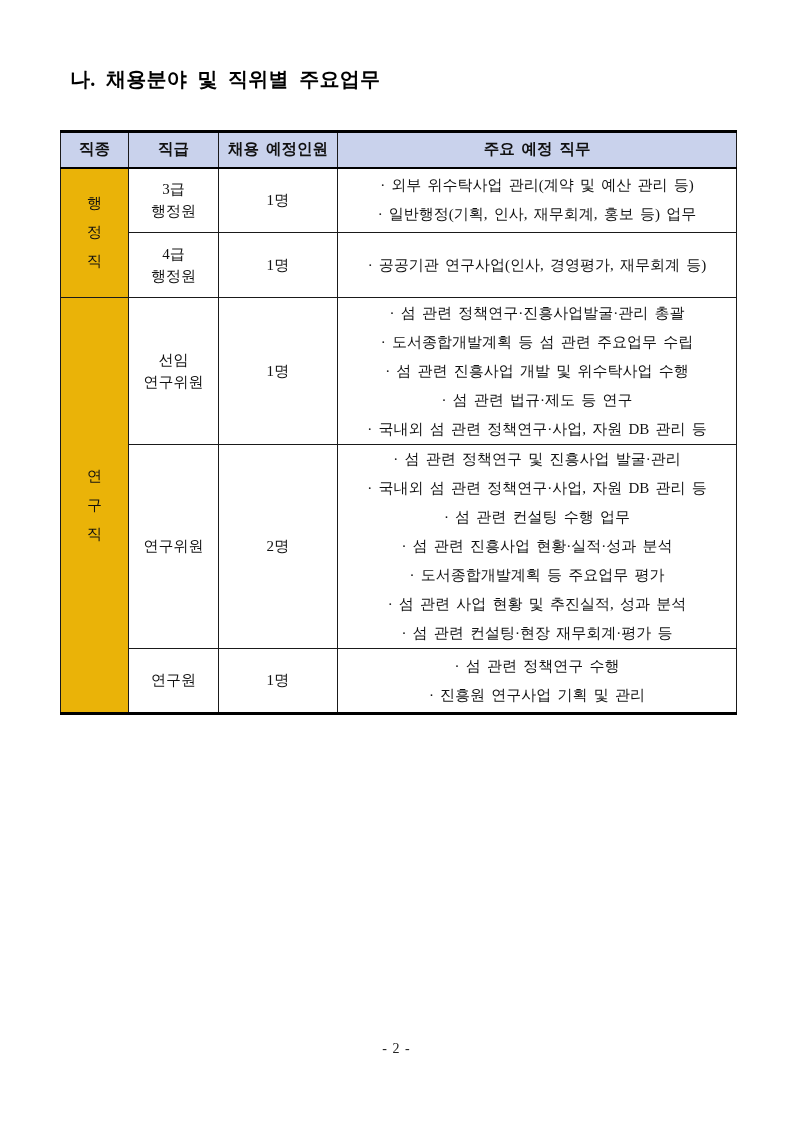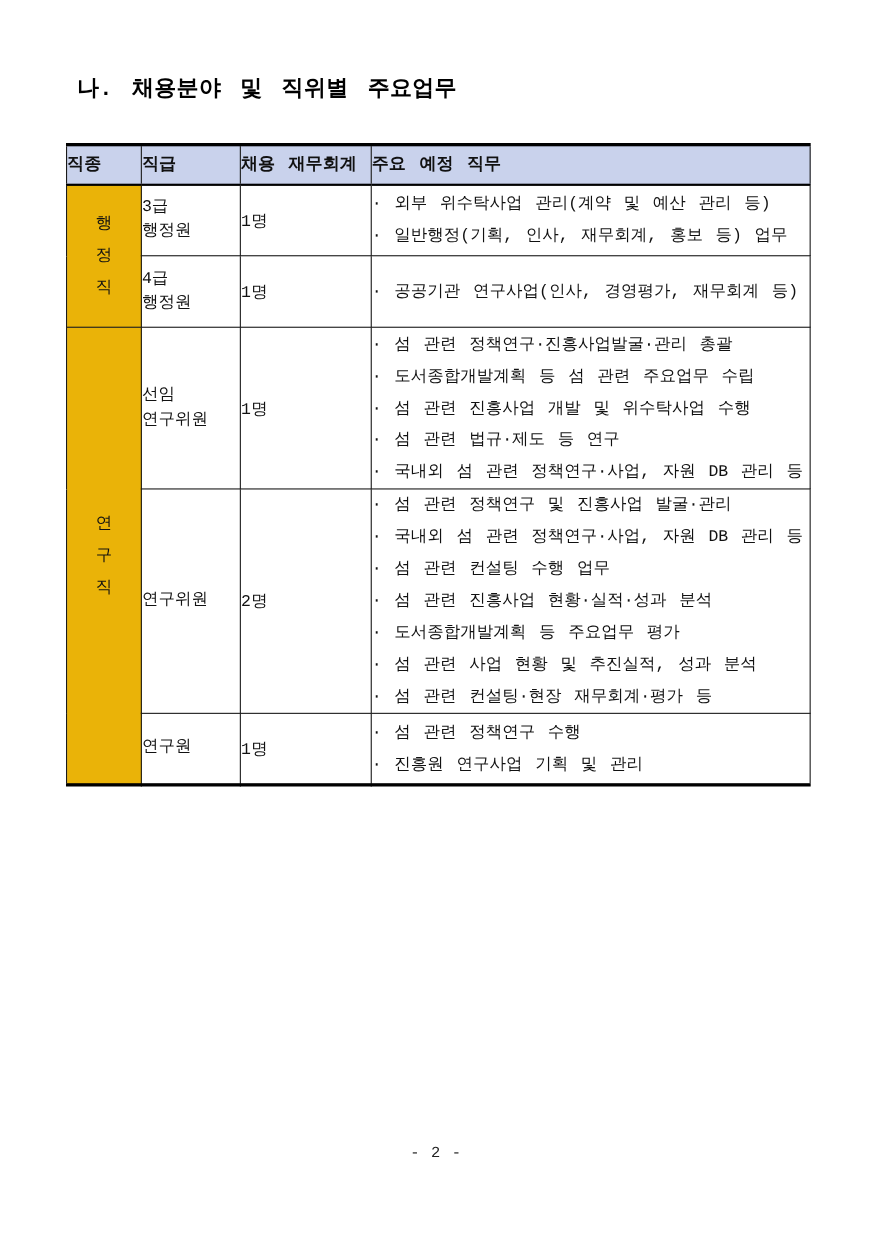--- a/index.html
+++ b/index.html
@@ -4,37 +4,37 @@
 <style>
   :root{
     --header-bg:#c9d2ec;
     --border:#1a1a1a;
     --note-red:#ff0000;
   }
   *{box-sizing:border-box;}
   html,body{margin:0;padding:0;background:#fff;}
   .page{
     position:relative;width:793px;height:1121px;background:#ffffff;
-    font-family:Liberation Mono, monospace;color:#111;
+    font-family:Liberation Serif, serif;color:#111;
     overflow:hidden;
   }
   .title{
     position:absolute;left:70px;top:66px;
     font-size:20px;font-weight:bold;letter-spacing:.3px;word-spacing:5px;
     color:#000;
   }
   table.jobs-table{
     position:absolute;left:60px;top:130px;width:676px;
     border-collapse:collapse;table-layout:fixed;
     border-top:3px solid #000;border-bottom:3px solid #000;
     border-left:1.5px solid #000;border-right:1.5px solid #000;
   }
   .jobs-table td{
     border:1px solid var(--border);
-    font-size:15px;text-align:left;vertical-align:middle;padding:0;
+    font-size:15px;text-align:center;vertical-align:middle;padding:0;
     color:#111;
   }
   .jobs-table thead td{
     background:var(--header-bg);
     font-weight:bold;height:36px;
     border-bottom:2.5px solid #000;
     word-spacing:3px;font-size:15.5px;
   }
   tr.r1,tr.r2,tr.r5{height:65px;}
   tr.r3{height:147px;}
@@ -73,21 +73,21 @@
     <colgroup>
       <col style="width:68px">
       <col style="width:90px">
       <col style="width:119px">
       <col style="width:399px">
     </colgroup>
     <thead>
       <tr>
         <td>직종</td>
         <td>직급</td>
-        <td>채용 재무회계</td>
+        <td>채용 예정인원</td>
         <td>주요 예정 직무</td>
       </tr>
     </thead>
     <tbody>
       <tr class="r1">
         <td class="group-cell" rowspan="2">
           <div class="group-label">행정직</div>
         </td>
         <td class="rank-cell">3급
 행정원</td>

